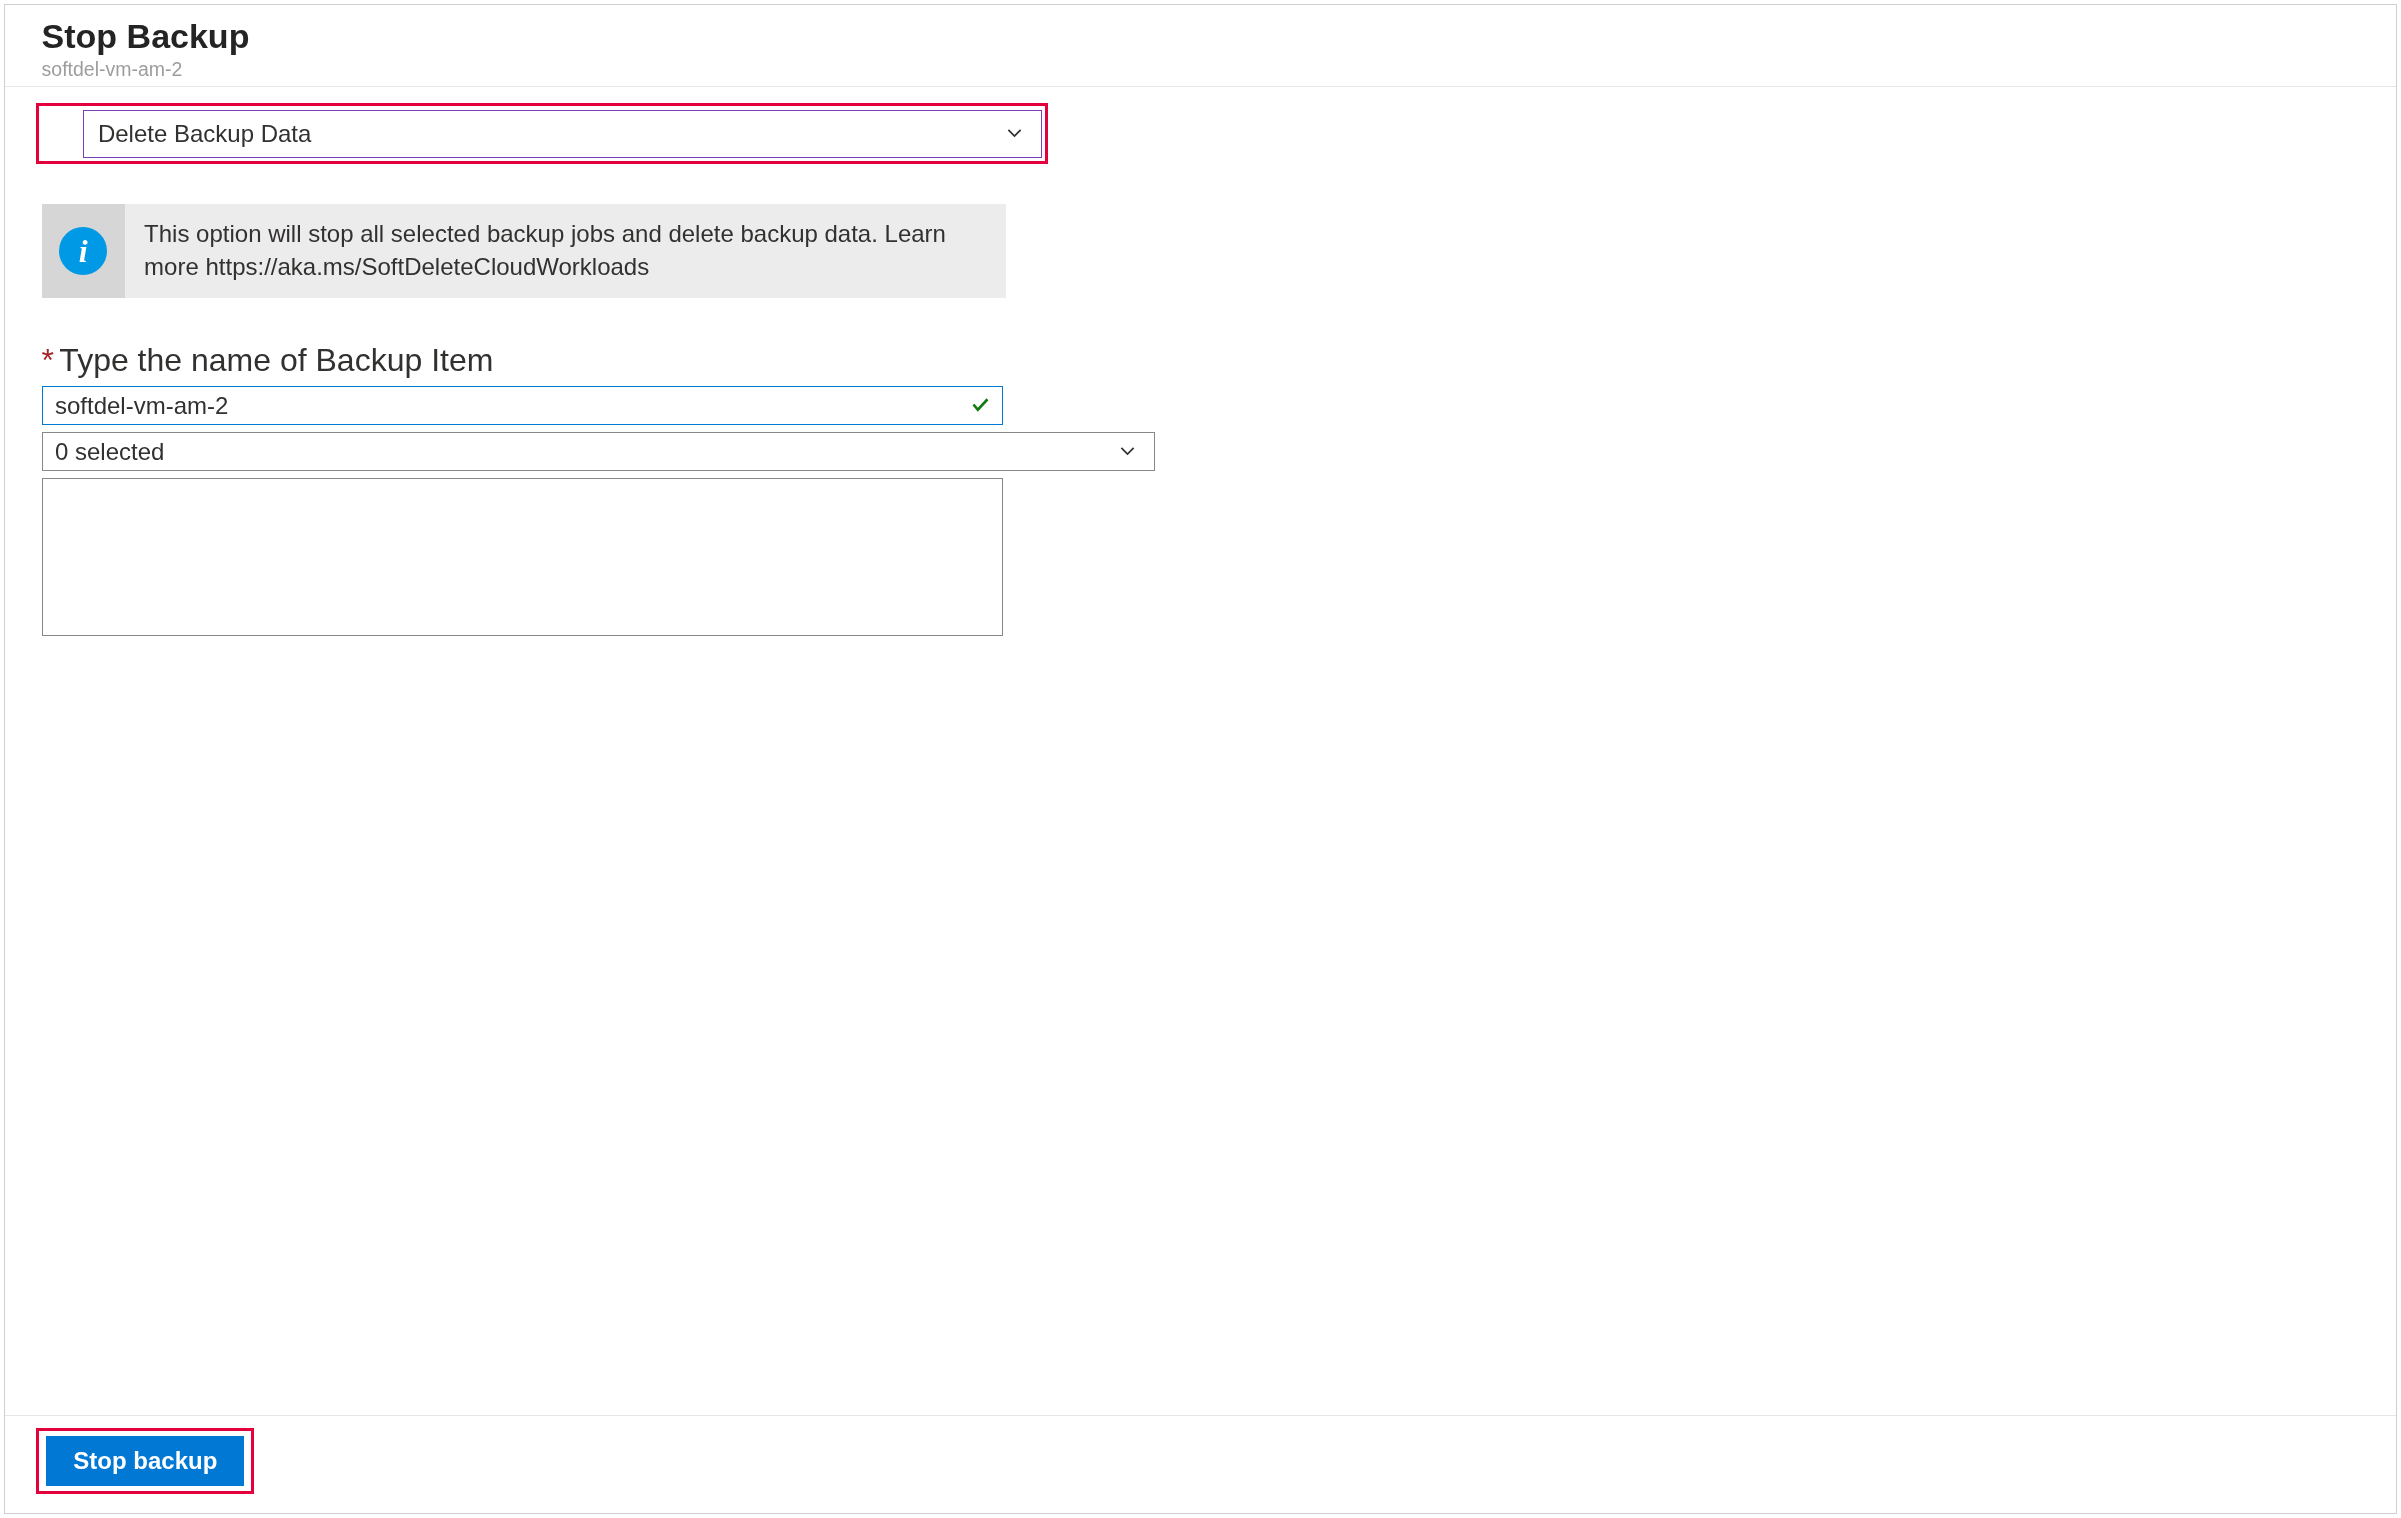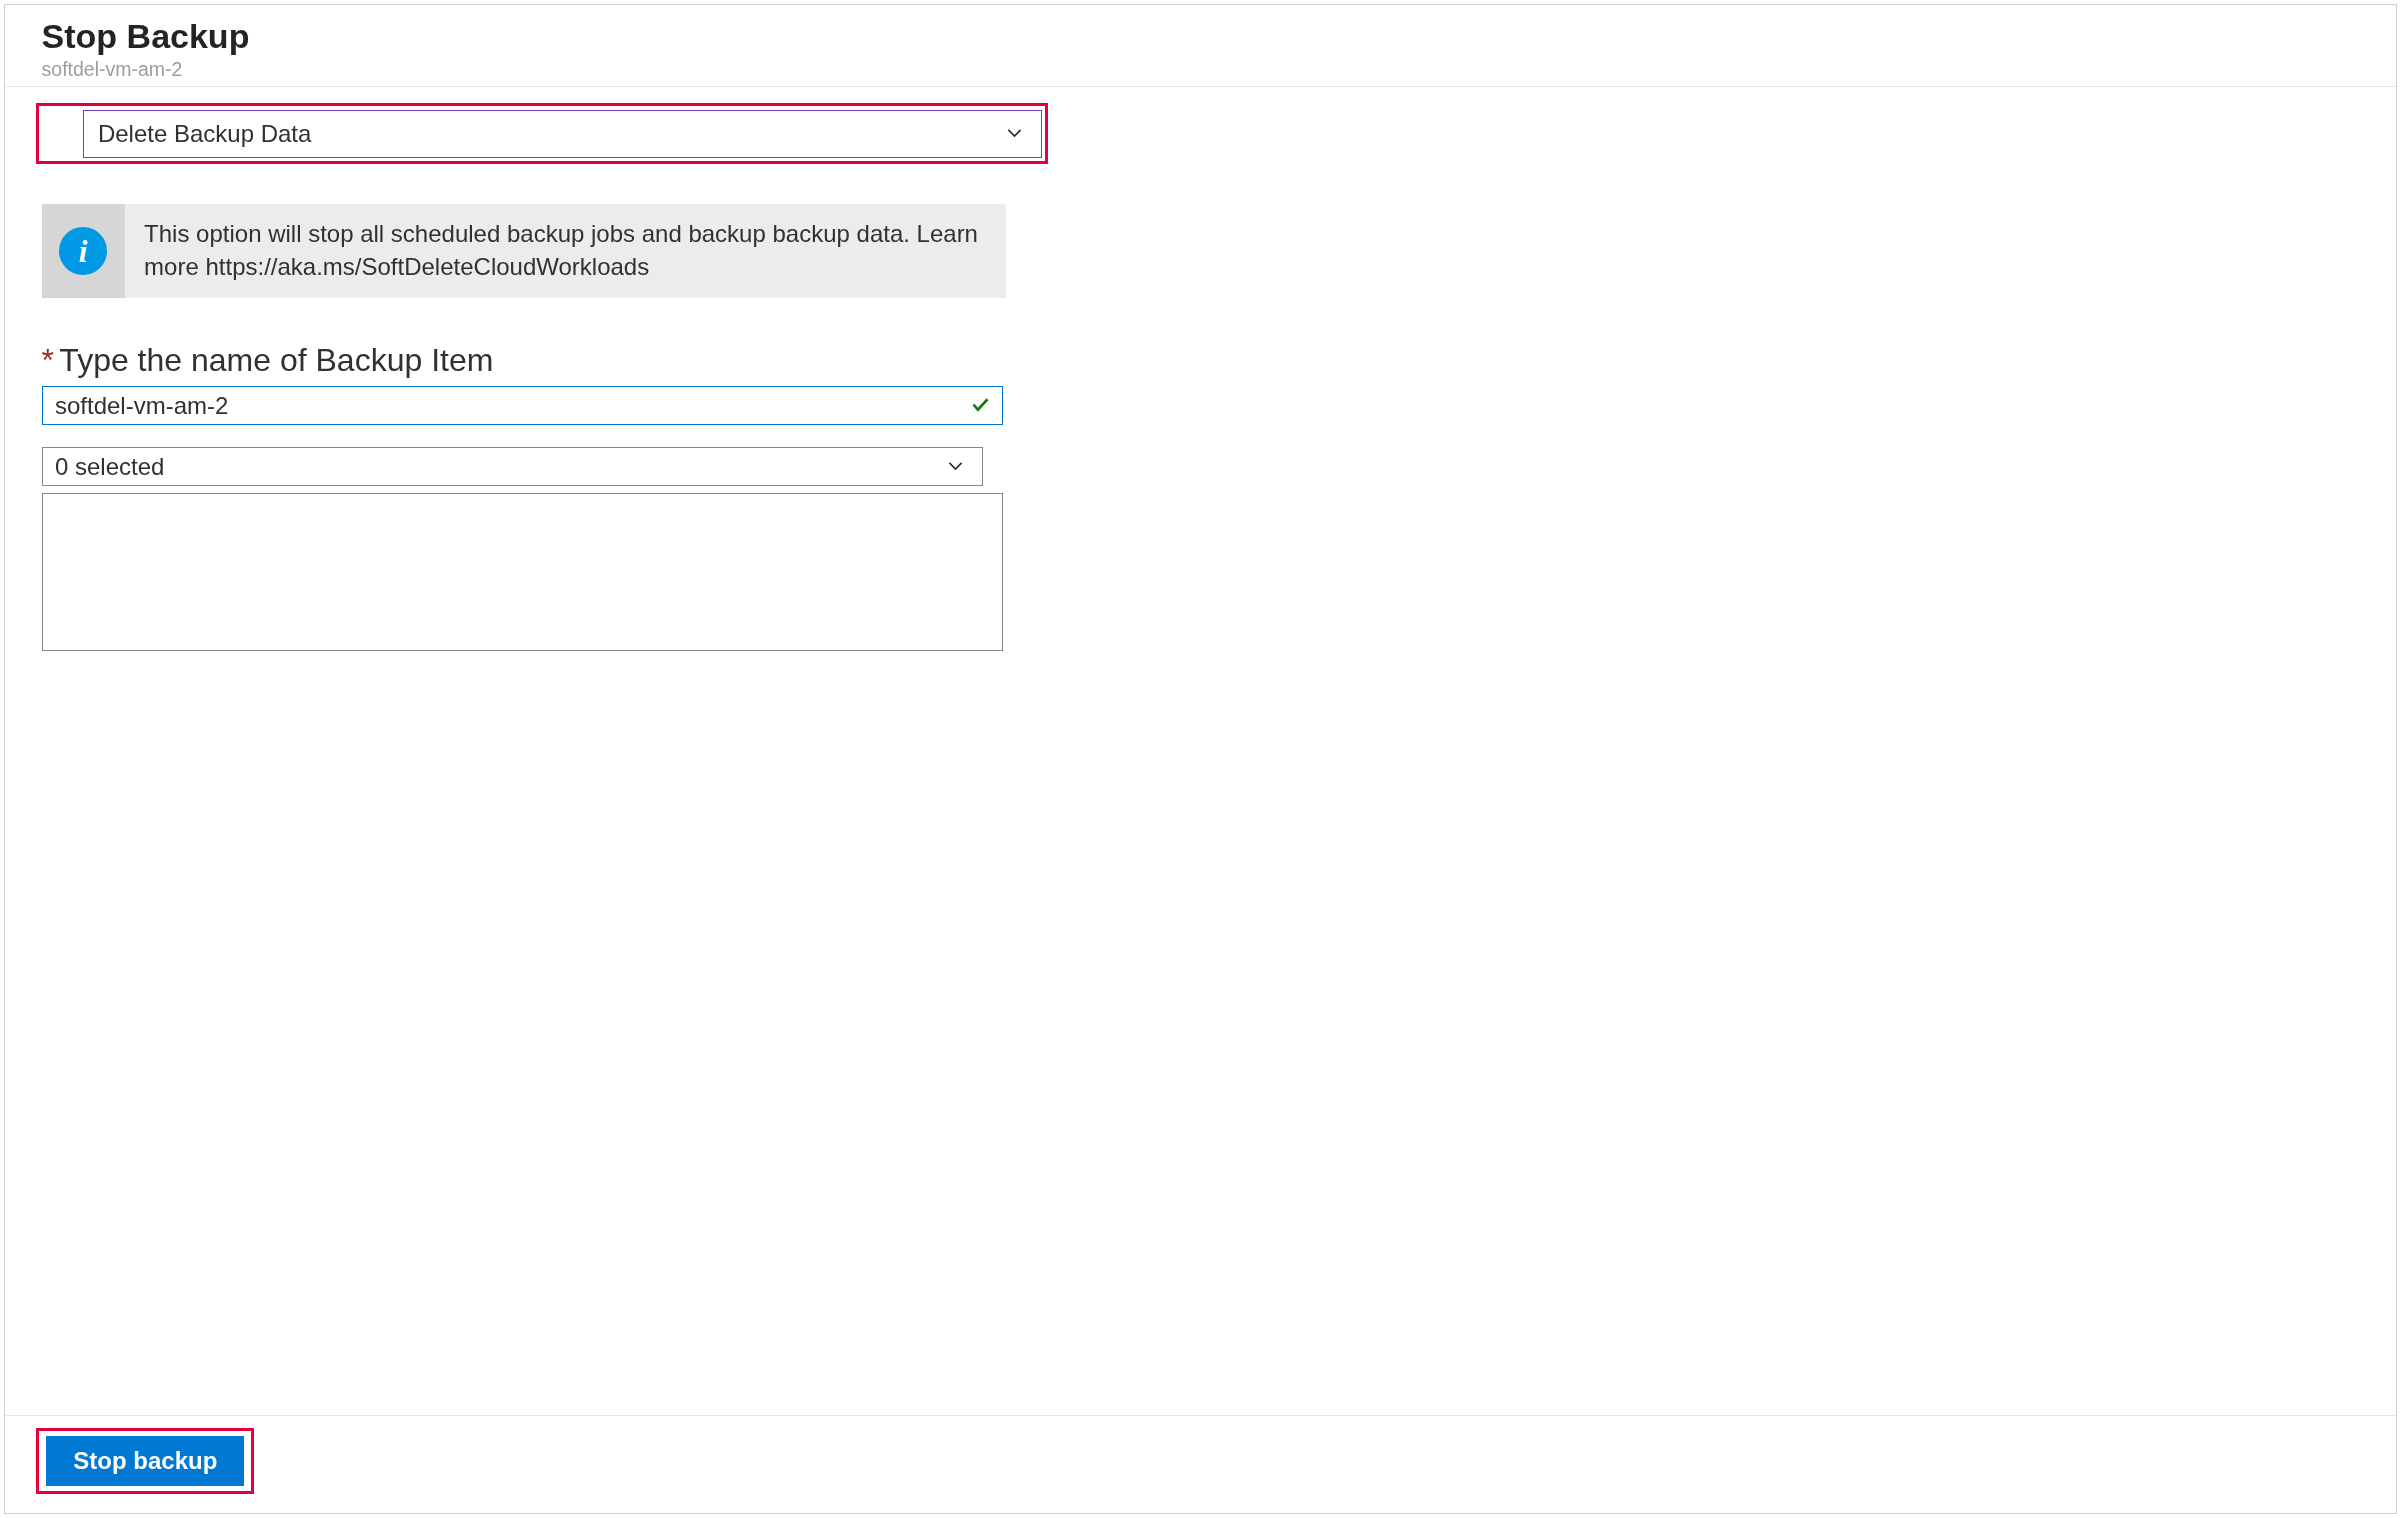--- a/index.html
+++ b/index.html
@@ -22,21 +22,21 @@
   .info-icon-box{width:83px;height:94px;background:#d6d6d6;display:flex;align-items:center;justify-content:center;}
   .info-text{flex:1;padding:14px 18px 14px 19.5px;font-size:24px;color:#323130;line-height:1.35;}
 
   .field-label{font-size:32px;color:#323130;margin-top:44px;}
   .req{color:#a4262c;margin-right:5.3px;}
 
   .input-box{width:961px;height:39px;border:1.8px solid #0078d4;position:relative;margin-top:7px;}
   .input-val{position:absolute;left:12.4px;top:50%;transform:translateY(-50%);font-size:24px;color:#323130;}
   .check-icon{position:absolute;right:10.7px;top:50%;transform:translateY(-50%);}
 
-  .reason-dd{width:941px;height:39px;border:0.9px solid #8a8886;position:relative;margin-top:22px;}
+  .reason-dd{width:1113px;height:39px;border:0.9px solid #8a8886;position:relative;margin-top:7px;}
   .reason-val{position:absolute;left:12.4px;top:50%;transform:translateY(-50%);font-size:24px;color:#323130;}
   .reason-chev{position:absolute;right:16px;top:50%;transform:translateY(-50%);}
 
   .comments-box{width:961px;height:158px;border:0.9px solid #8a8886;margin-top:7px;resize:none;font-size:24px;padding:9px 12.4px;font-family:inherit;}
 
   .footer{position:absolute;left:0;right:0;bottom:5.3px;border-top:0.9px solid #e6e6e6;padding:12.4px 0 14px 37px;}
   .btn-wrap{display:inline-block;border:3.6px solid #e3003d;padding:5.3px 7px;margin-left:-5.3px;}
   .stop-btn{background:#0078d4;color:#fff;font-size:24px;font-weight:600;border:none;padding:10.7px 27px;cursor:pointer;}
 
   .chev svg{width:21px;height:21px;}
@@ -65,21 +65,21 @@
         </span>
       </div>
     </div>
 
     <div class="info-box">
       <div class="info-icon-box">
         <div class="info-circle">
             <span class="info-i">i</span>
           </div>
       </div>
-      <div class="info-text">This option will stop all scheduled backup jobs and backup backup data. Learn more https://aka.ms/SoftDeleteCloudWorkloads</div>
+      <div class="info-text">This option will stop all selected backup jobs and delete backup data. Learn more https://aka.ms/SoftDeleteCloudWorkloads</div>
     </div>
 
     <div class="field-label">
       <span class="req">*</span><span>Type the name of Backup Item</span>
     </div>
     <div class="input-box">
       <span class="input-val">softdel-vm-am-2</span>
       <span class="check-icon">
         <svg width="21" height="21" viewBox="0 0 24 24" fill="none" stroke="#107c10" stroke-width="3">
             <polyline points="4 12 9 18 20 6"></polyline>

